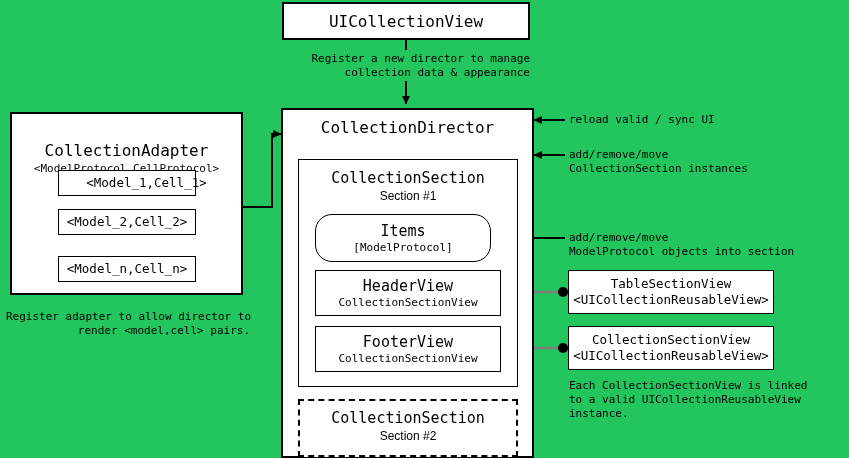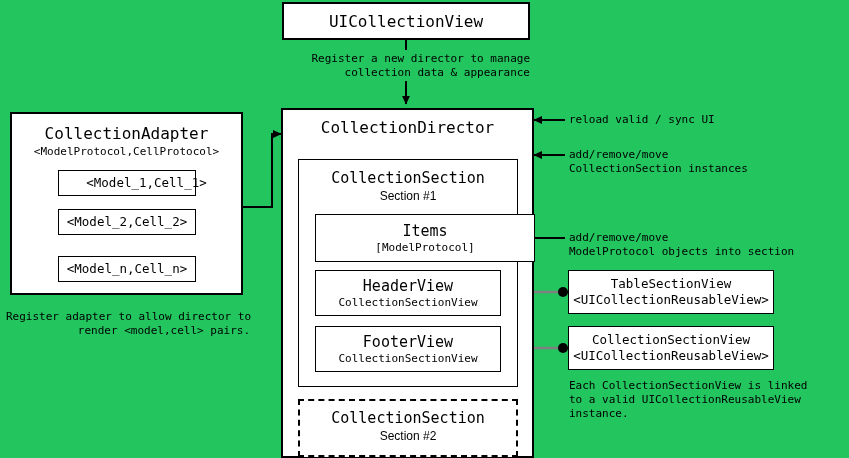--- a/index.html
+++ b/index.html
@@ -105,21 +105,21 @@
     <circle cx="563" cy="348" r="5" fill="#000000"></circle>
   </svg>
 
   <div class="box" style="left:282px; top:2px; width:248px; height:38px;">
     <div class="title-mono big">UICollectionView</div>
   </div>
 
   <div class="caption center" style="left:282px; top:52px; width:248px;">Register a new director to manage
 collection data &amp; appearance</div>
 
-  <div class="box" style="left:10px; top:112px; width:233px; height:183px; justify-content:flex-start; padding-top:10px;">
+  <div class="box" style="left:10px; top:112px; width:233px; height:183px; justify-content:flex-start; padding-top:27px;">
     <div class="title-mono big">CollectionAdapter</div>
     <div class="sub-mono" style="margin-top:2px;">&lt;ModelProtocol,CellProtocol&gt;</div>
   </div>
 
   <div class="box thin" style="left:58px; top:170px; width:138px; height:26px;padding-left:39px;">
     <div class="item-mono">&lt;Model_1,Cell_1&gt;</div>
   </div>
 
   <div class="box thin" style="left:58px; top:209px; width:138px; height:26px;">
     <div class="item-mono">&lt;Model_2,Cell_2&gt;</div>
@@ -134,21 +134,21 @@
 
   <div class="box" style="left:281px; top:108px; width:253px; height:350px; justify-content:flex-start; padding-top:8px;">
     <div class="title-mono big">CollectionDirector</div>
   </div>
 
   <div class="box thin" style="left:298px; top:159px; width:220px; height:228px; justify-content:flex-start; padding-top:9px;">
     <div class="title-mono">CollectionSection</div>
     <div class="sub-sans" style="margin-top:1px;">Section #1</div>
   </div>
 
-  <div class="box thin" style="left:315px; top:214px; width:220px; height:48px;">
+  <div class="box thin" style="left:315px; top:214px; width:176px; height:48px;border-radius:17px;">
     <div class="title-mono">Items</div>
     <div class="sub-mono">[ModelProtocol]</div>
   </div>
 
   <div class="box thin" style="left:315px; top:270px; width:186px; height:46px;">
     <div class="title-mono">HeaderView</div>
     <div class="sub-mono">CollectionSectionView</div>
   </div>
 
   <div class="box thin" style="left:315px; top:326px; width:186px; height:46px;text-align:center;">

